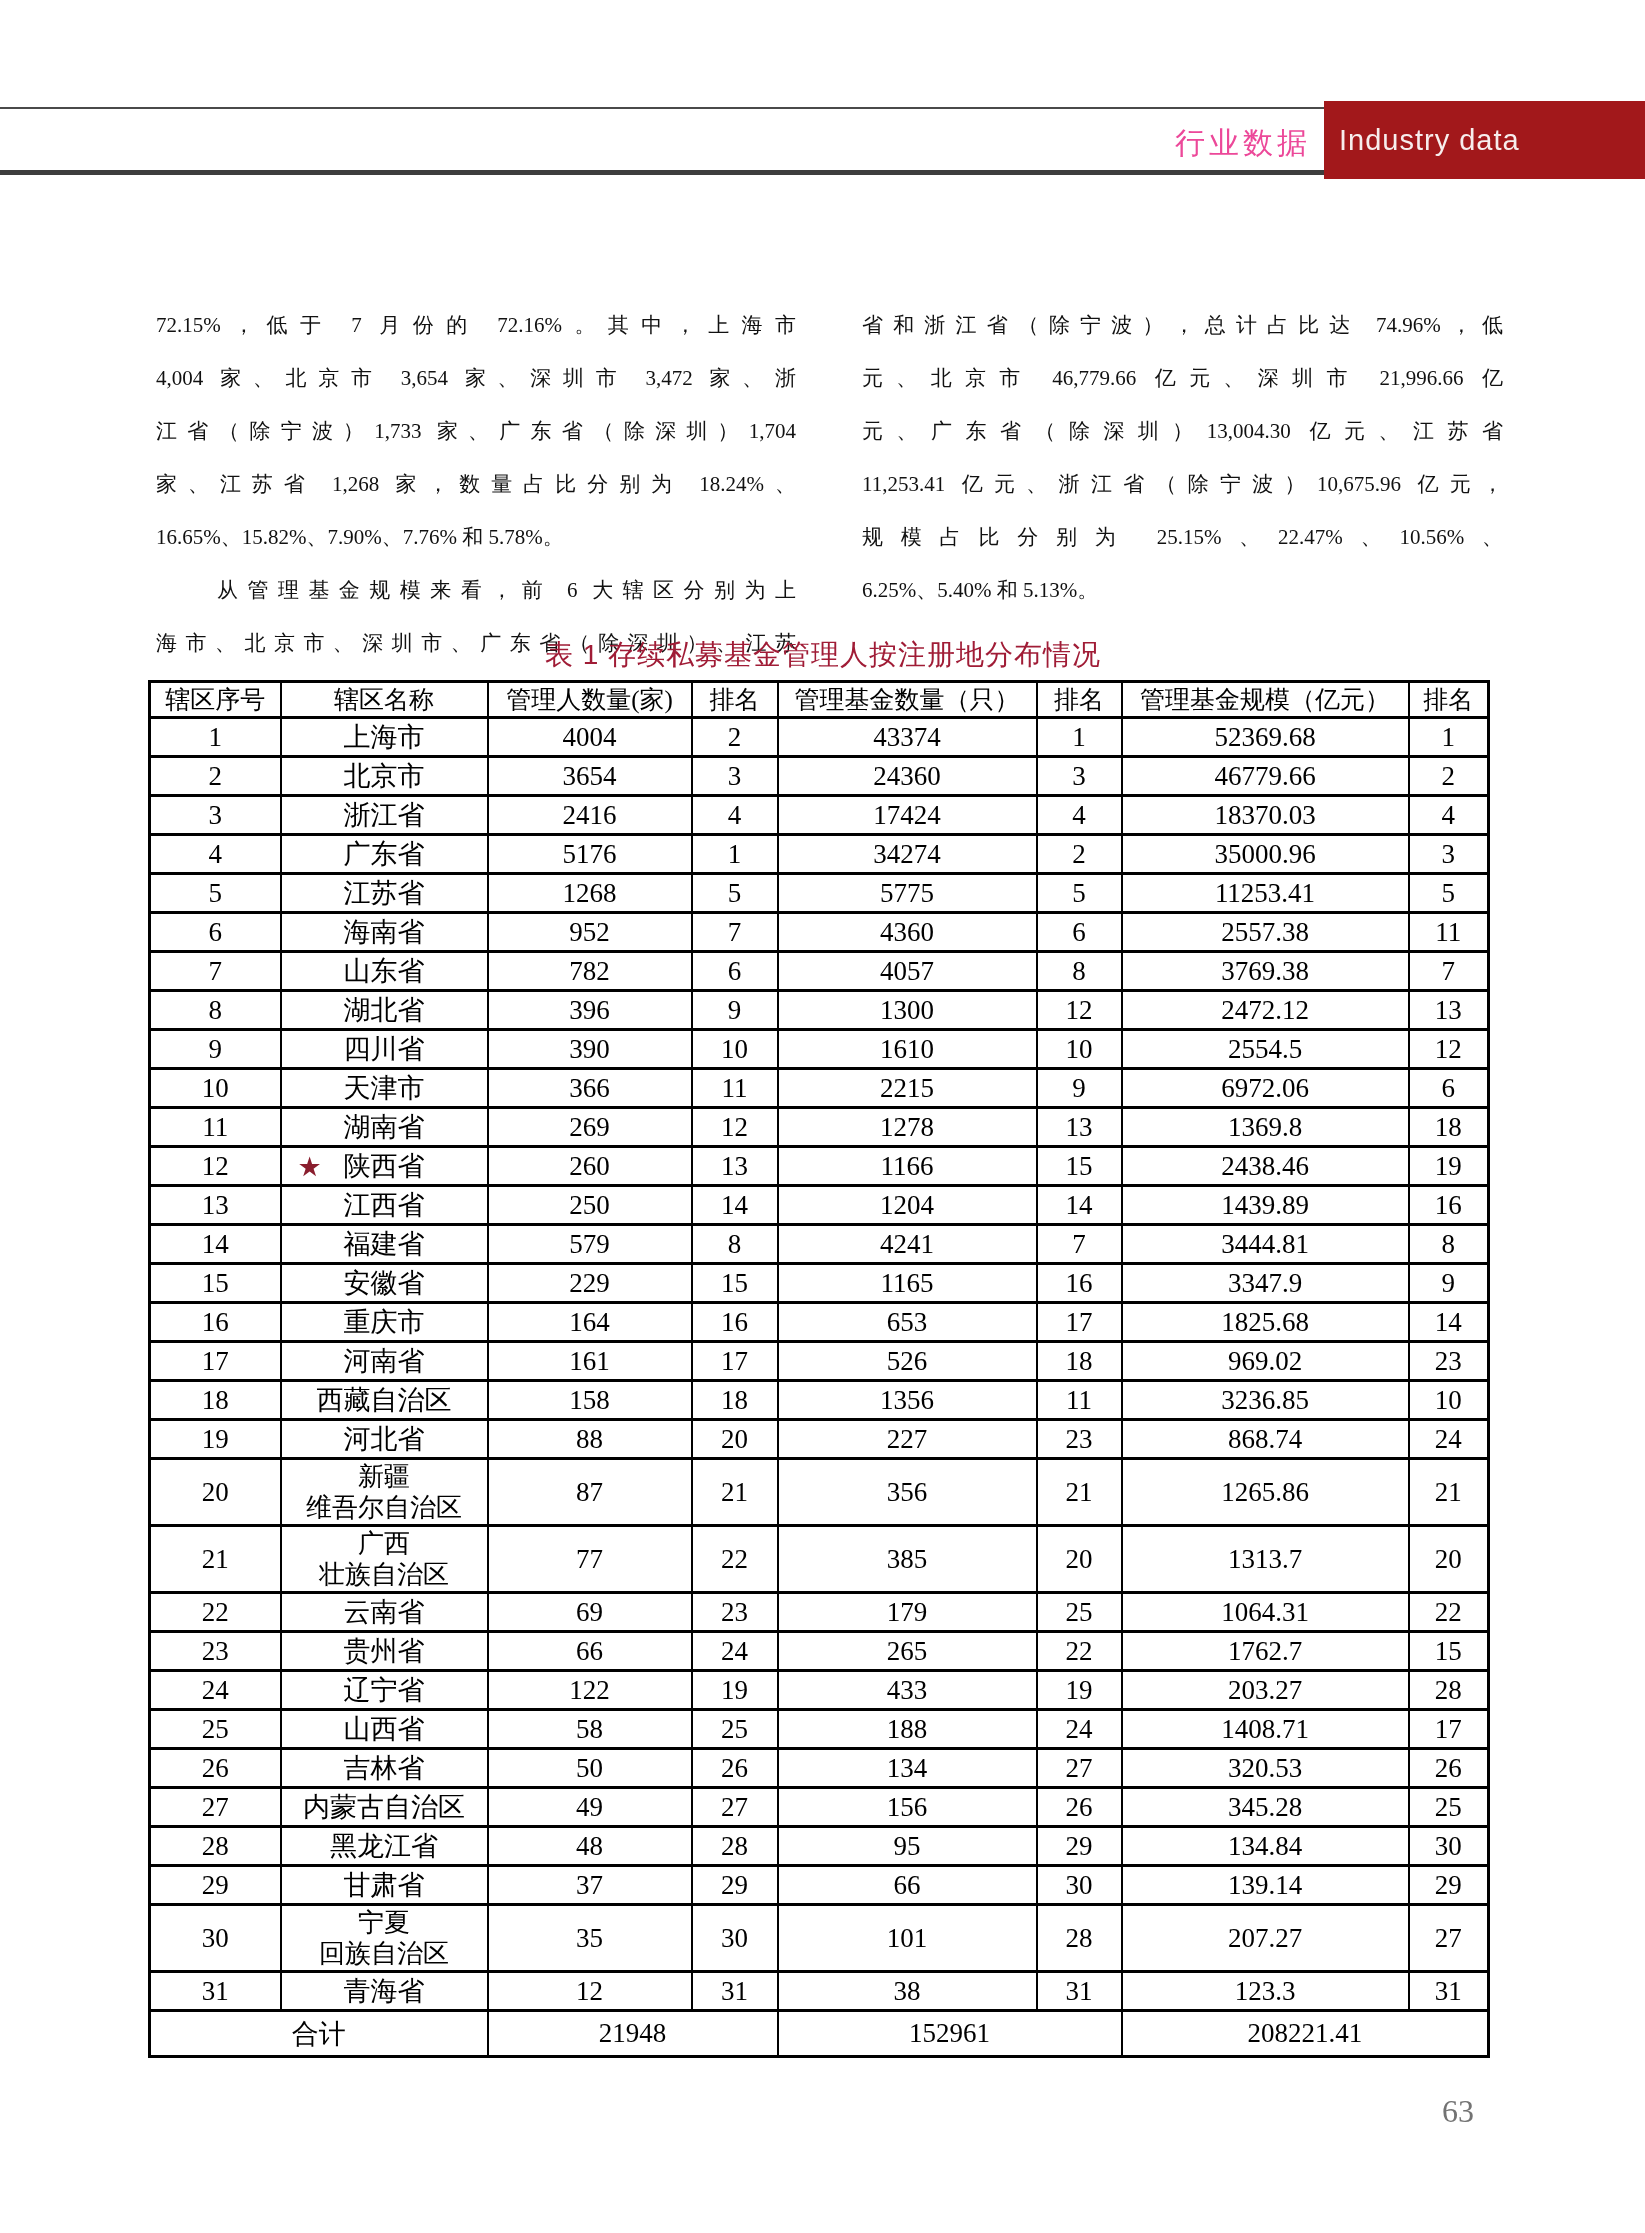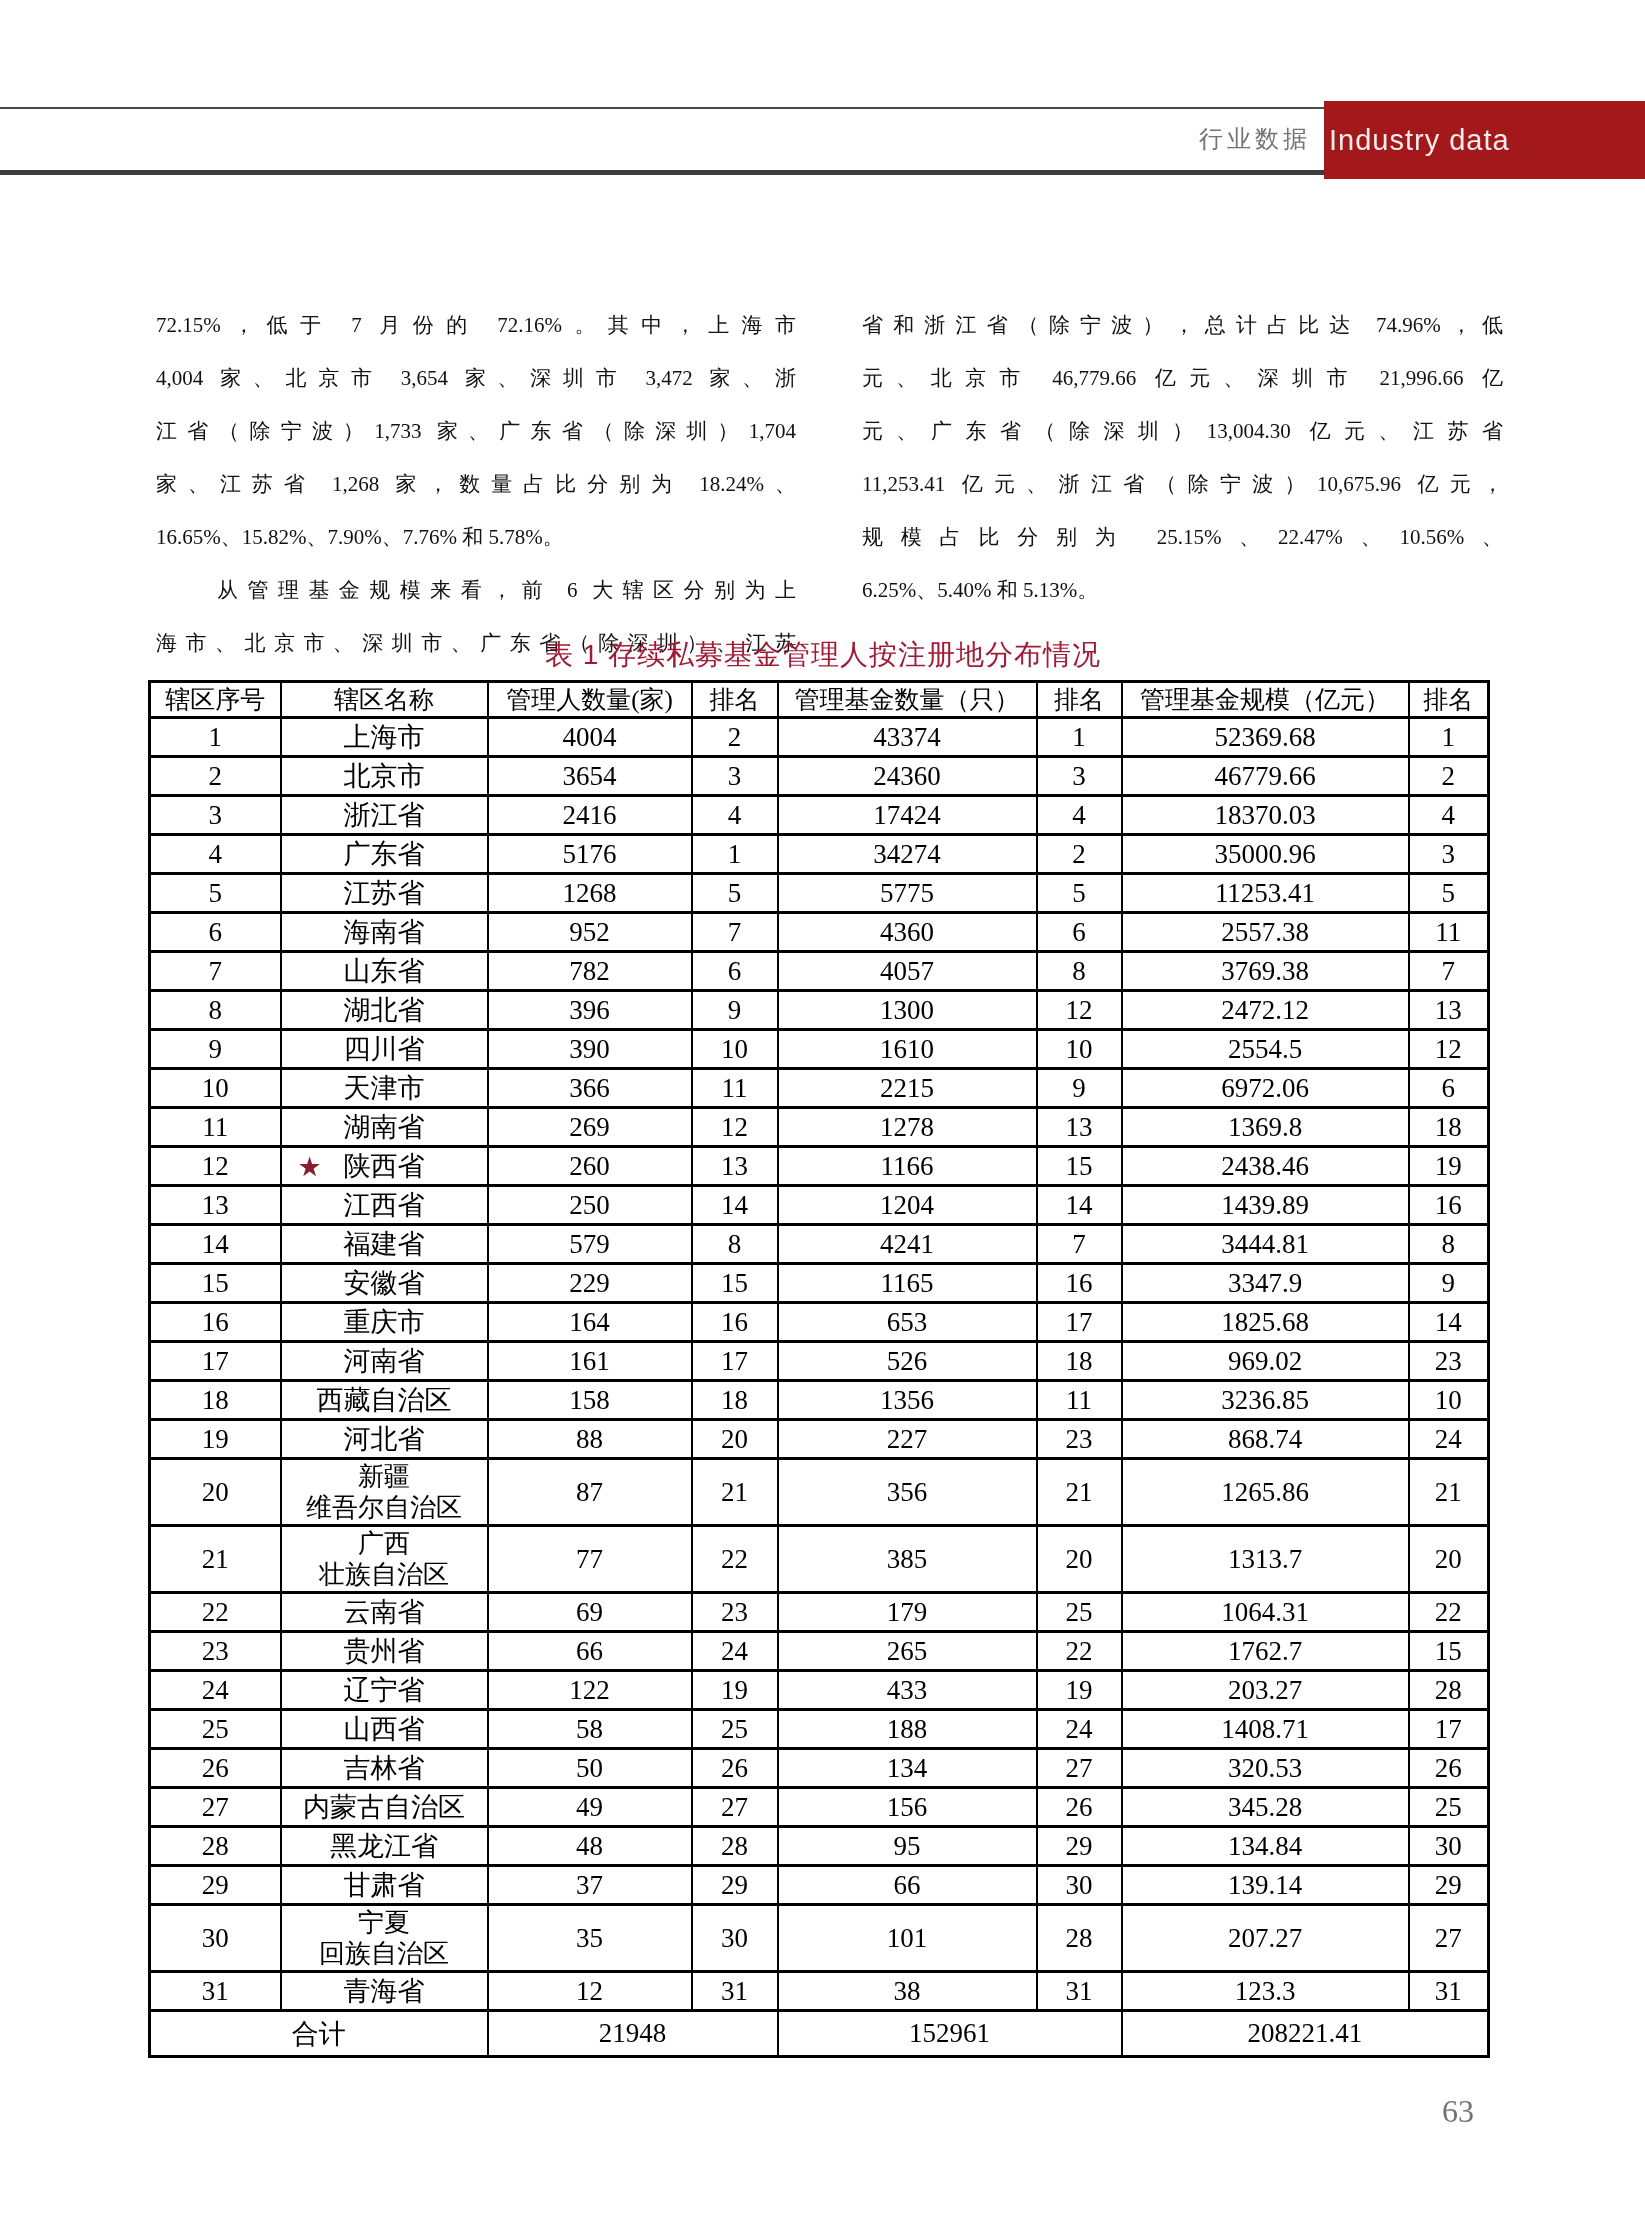--- a/index.html
+++ b/index.html
@@ -22,27 +22,27 @@
   }
   
   .rule-thin{
     position:absolute;left:0;top:107px;width:1324px;height:2px;
     background:#4a4a4a;
   }
   .zh-label{
     position:absolute;left:0;top:123px;width:1311px;
     text-align:right;
     font-family:"Liberation Sans","DejaVu Sans",sans-serif;
-    font-size:24px;letter-spacing:4px;color:#737373;
+    font-size:30px;letter-spacing:4px;color:#ec4899;
   }
   .red-banner{
     position:absolute;left:1324px;top:101px;width:321px;height:78px;
     background:var(--accent);
     display:flex;align-items:center;
-    padding-left:5px;
+    padding-left:15px;
   }
   .red-banner .en-label{
     font-family:"Liberation Sans","DejaVu Sans",sans-serif;
     font-size:29px;color:#f7eded;letter-spacing:1px;
   }
   .rule-thick{
     position:absolute;left:0;top:170px;width:1324px;height:5px;
     background:var(--rule-dark);
   }
   

